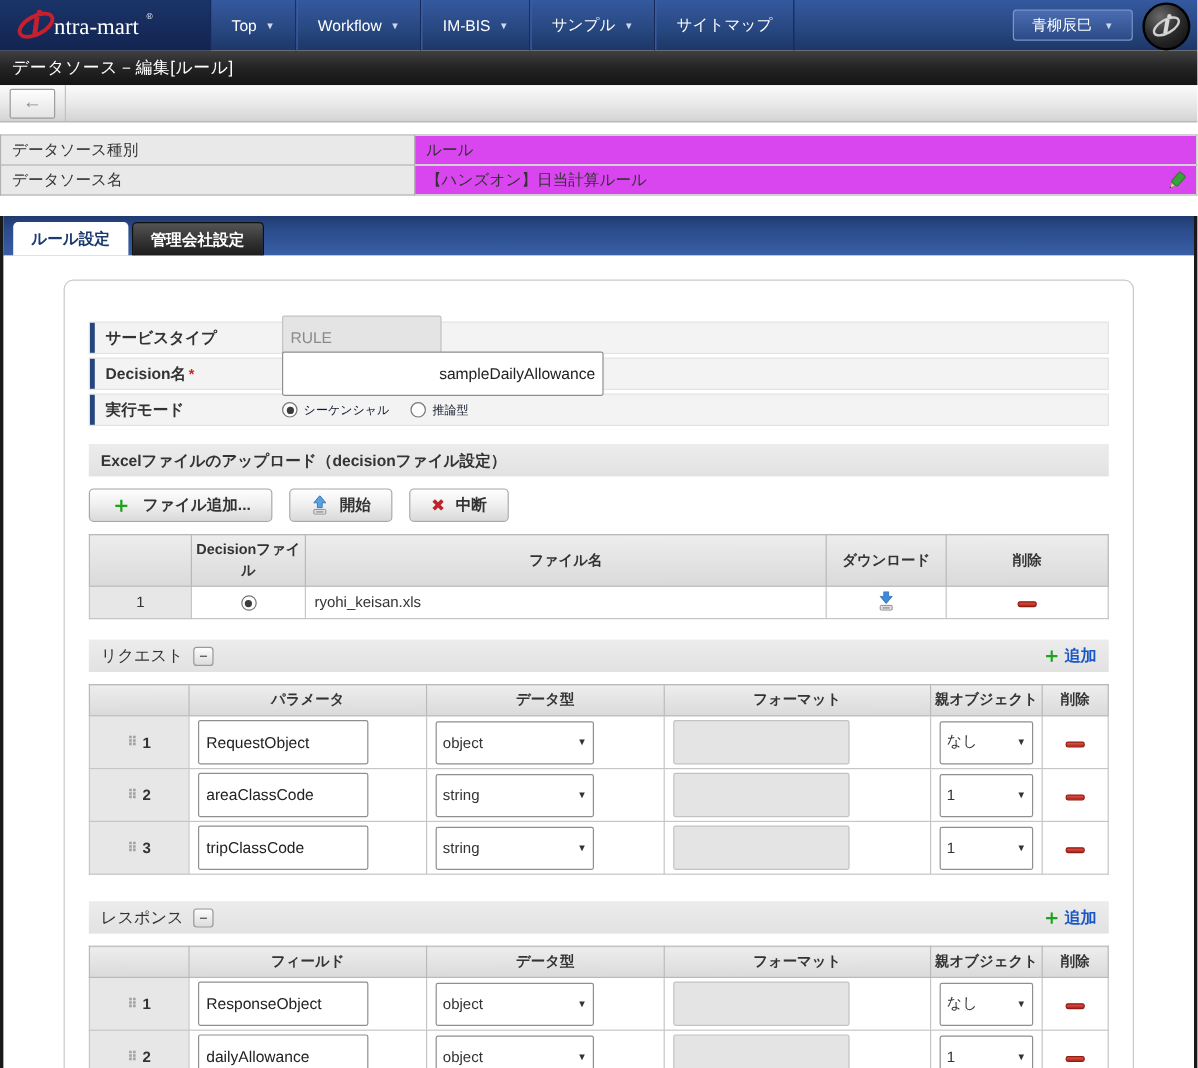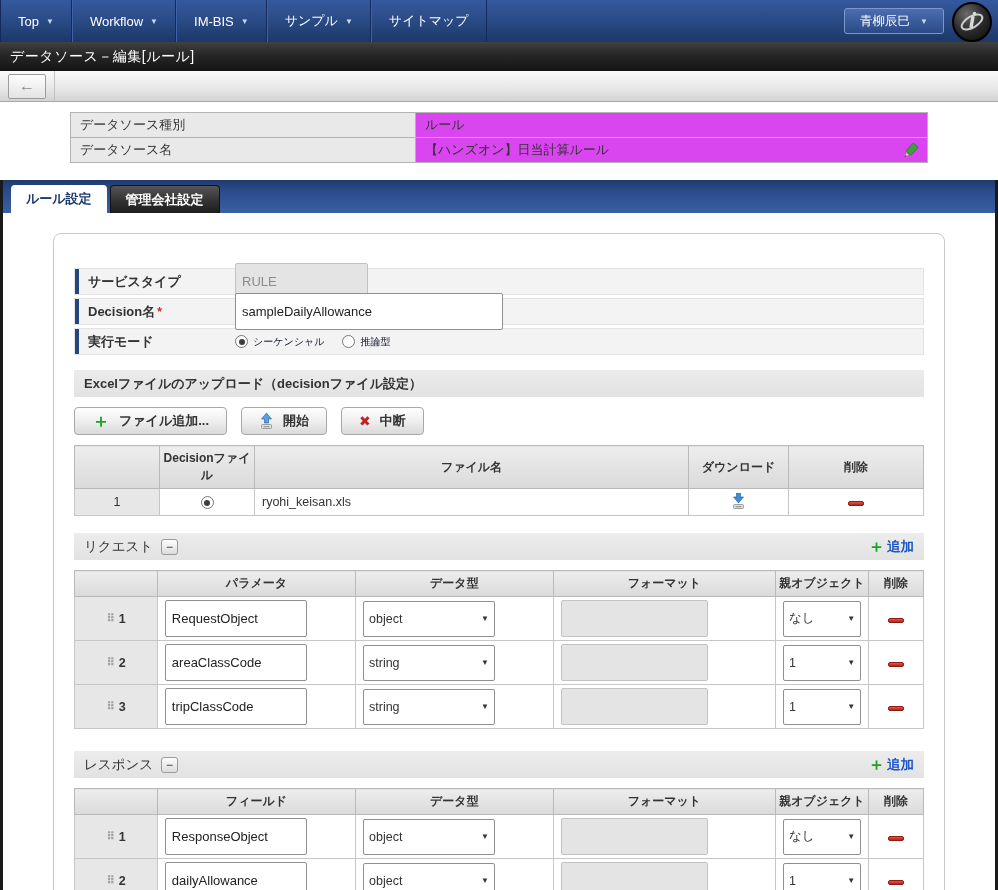--- a/index.html
+++ b/index.html
@@ -33,21 +33,21 @@
   .back-bar { height:31px; display:flex; align-items:center;
     background:linear-gradient(180deg,#fbfbfb 0%,#e8e8e8 55%,#d3d3d3 100%);
     border-bottom:1px solid #a8a8a8; }
   .back-seg { height:100%; display:flex; align-items:center; padding:0 8px;
     border-right:1px solid #c2c2c2; }
   .back-btn { width:38px; height:25px; display:flex; align-items:center; justify-content:center;
     border:1px solid #9c9c9c; border-radius:2px; cursor:pointer;
     background:linear-gradient(180deg,#fefefe,#e3e3e3); color:#8a8a8a; font-size:16px; font-weight:bold; }
 
   
-  .info-table { width:858px; margin:10px auto 0; border-collapse:collapse; }
+  .info-table { width:998px; margin:10px auto 0; border-collapse:collapse; }
   .info-table td { border:1px solid #b3b3b3; font-size:13px; padding:3px 9px; height:25px; color:#333; }
   .info-table td.lbl { background:#e9e9e9; width:345px; }
   .info-table td.val { background:#d946ef; position:relative; }
   .pencil { position:absolute; right:8px; top:4px; cursor:pointer; }
 
   
   .frame { margin-top:17px; border-left:3px solid #191919; border-right:3px solid #191919;
     border-bottom:10px solid #2e2e2e; }
   .tabbar { height:33px; display:flex; align-items:flex-end; padding-left:8px; gap:3px;
     background:linear-gradient(180deg,#1f3a6e 0%,#2b4c8d 35%,#3a5fa4 100%); }
@@ -65,21 +65,21 @@
   .frow { display:flex; align-items:center; height:27px; margin-bottom:3px;
     background:#f3f3f3; border:1px solid #e3e3e3; }
   .frow .flabel { width:152px; display:flex; align-items:center; align-self:stretch;
     border-left:4px solid #27457d; padding-left:9px; font-size:13px; font-weight:bold; color:#333; }
   .req { color:#d22; margin-left:2px; font-size:12px; }
   .fvalue { display:flex; align-items:center; padding-left:8px; gap:18px; }
   .txt { height:37px; font-size:13px; font-family:inherit; padding:0 6px;
     border:1px solid #8f8f8f; border-radius:2px; background:#fff; color:#222; }
   .txt.dis { background:#e4e4e4; border:1px solid #c2c2c2; color:#8a8a8a; }
   .w-rule { width:133px; }
-  .w-decision { width:268px; }
+  .w-decision { width:268px;text-align:right; }
   .radio-opt { display:flex; align-items:center; gap:5px; font-size:10px; color:#0f172a; cursor:pointer; }
   .rb { width:13px; height:13px; border-radius:50%; border:1px solid #777; background:#fdfdfd;
     display:inline-flex; align-items:center; justify-content:center; }
   .rb.on::after { content:""; width:6px; height:6px; border-radius:50%; background:#3c3c3c; }
 
   
   .section-bar { margin-top:15px; height:27px; display:flex; align-items:center; padding:0 10px;
     background:linear-gradient(180deg,#ececec,#e2e2e2); font-size:13px; font-weight:bold; color:#333; }
   .section-bar.collapsible { font-weight:normal; font-size:13.5px; gap:8px; }
   .minus-btn { width:17px; height:16px; display:inline-flex; align-items:center; justify-content:center;
@@ -118,20 +118,29 @@
   .footer { margin-top:14px; text-align:center; }
   .register-wrap { display:inline-block; border:3px solid #ee4b82; border-radius:8px; padding:2px; }
   .register-btn { width:74px; height:32px; border:1px solid #8f8f8f; border-radius:3px; cursor:pointer;
     background:linear-gradient(180deg,#f8f8f8 0%,#e2e2e2 55%,#cfcfcf 100%);
     font-size:13.5px; font-weight:bold; color:#222; font-family:inherit; }
 </style>
 </head>
 <body>
 
 <header class="navbar">
+  <div class="logo-box">
+    <svg width="150" height="32" viewBox="0 0 150 32">
+      <ellipse cx="16" cy="16" rx="15" ry="7.5" fill="none" stroke="#c6202e" stroke-width="3.2" transform="rotate(-28 16 16)"></ellipse>
+      <rect x="14" y="9" width="4" height="15" fill="#c6202e" transform="rotate(8 16 16)"></rect>
+      <circle cx="19" cy="5.5" r="2.4" fill="#c6202e"></circle>
+      <text x="31" y="23" font-family="Liberation Serif, DejaVu Serif, serif" font-size="19" fill="#ffffff">ntra-mart</text>
+      <text x="108" y="11" font-family="Liberation Sans, sans-serif" font-size="7" fill="#ffffff">®</text>
+    </svg>
+  </div>
   <nav class="nav-items">
     <div class="nav-item">
       <span>Top</span>
       <span class="caret">▼</span>
     </div>
     <div class="nav-item">
       <span>Workflow</span>
       <span class="caret">▼</span>
     </div>
     <div class="nav-item">

